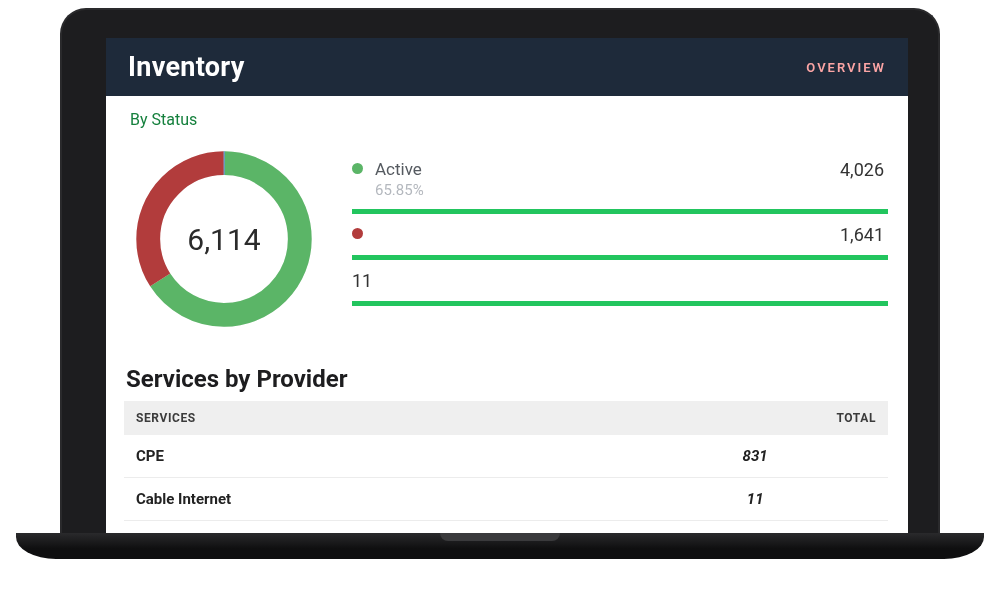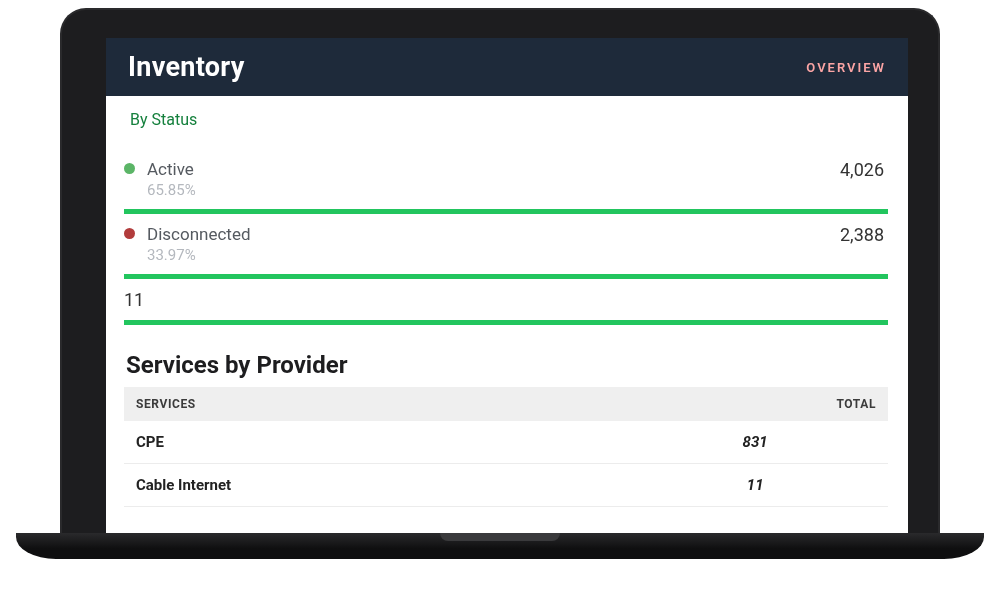--- a/index.html
+++ b/index.html
@@ -188,43 +188,51 @@
         <div class="app-title">Inventory</div>
         <div class="overview-link">OVERVIEW</div>
       </div>
 
       <div class="content">
 
         <div class="section-label">By Status</div>
 
         <div class="status-row">
 
+          <div class="donut-wrap">
+            <svg viewBox="0 0 42 42" width="200" height="200">
+              <circle cx="21" cy="21" r="15.915" fill="none" stroke="#eeeeee" stroke-width="5"></circle>
+
+              <circle cx="21" cy="21" r="15.915" fill="none" stroke-width="5" stroke-dasharray="65.85 34.15" stroke-dashoffset="25" stroke="#5bb567"></circle>
+
+              <circle cx="21" cy="21" r="15.915" fill="none" stroke-width="5" stroke-dasharray="33.97 66.03" stroke-dashoffset="59.15" stroke="#b23c3c"></circle>
+
+              <circle cx="21" cy="21" r="15.915" fill="none" stroke-width="5" stroke-dasharray="0.18 99.82" stroke-dashoffset="25.18" stroke="#2f78c4"></circle>
+            </svg>
+            <div class="donut-total">6,114</div>
+          </div>
 
           <div class="legend">
 
             <div class="legend-row">
               <div class="legend-left">
                 <span class="dot" style="background:#5bb567"></span>
                 <div>
                   <div class="legend-name">Active</div>
                   <div class="legend-pct">65.85%</div>
                 </div>
               </div>
               <div class="legend-count">4,026</div>
             </div>
 
             <div class="legend-row">
               <div class="legend-left">
                 <span class="dot" style="background:#b23c3c"></span>
-                <div>
-                  <div class="legend-name">Disconnected</div>
-                  <div class="legend-pct">33.97%</div>
-                </div>
               </div>
-              <div class="legend-count">2,388</div>
+              <div class="legend-count">1,641</div>
             </div>
 
             <div class="legend-row">
               <div class="legend-count">11</div>
             </div>
 
           </div>
         </div>
 
         <div class="providers-heading">Services by Provider</div>

